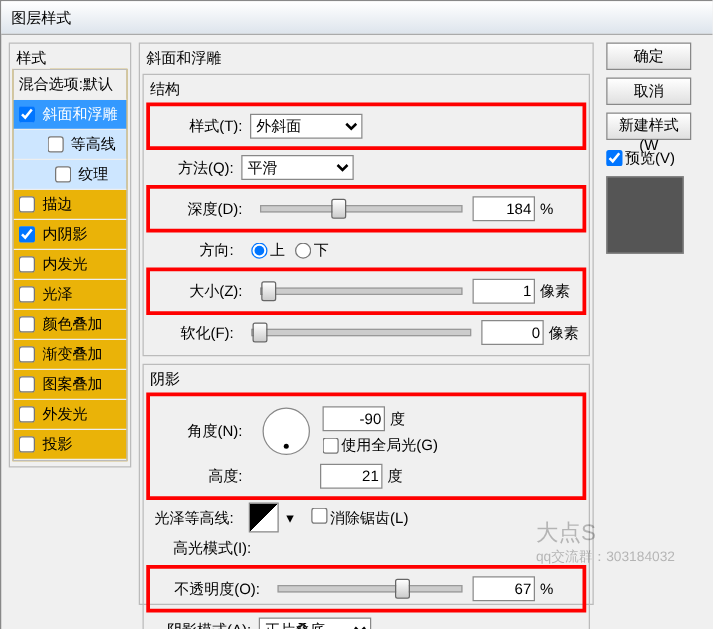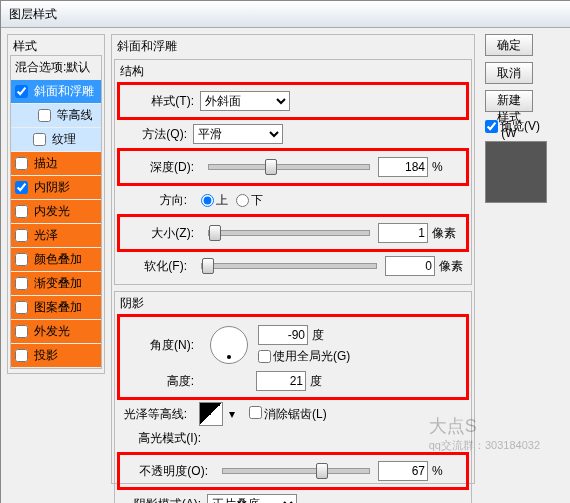--- a/index.html
+++ b/index.html
@@ -2,38 +2,38 @@
 <html><head>
 <meta charset="utf-8">
 <style>
 body{margin:0;font-family:"Microsoft YaHei",SimSun,sans-serif;font-size:12px;background:#f0f0f0;color:#000;overflow:hidden}
 .window{width:570px;height:503px;background:#f0f0f0;border:1px solid #888}
 .titlebar{height:26px;background:linear-gradient(#fff,#dde4ec);border-bottom:1px solid #aaa;padding:0 8px;line-height:26px}
 .content{display:flex;padding:6px 14px 0 6px}
 .styles-panel{width:98px}
 .fieldset{border:1px solid #bbb;margin:0 0 6px 0;padding:4px 2px}
 .fieldset-title{margin-top:-11px;background:#f0f0f0;display:inline-block;padding:0 3px;font-size:12px}
-.style-list{list-style:none;margin:0;padding:0;border:1px solid #bbb;background:#f97316}
+.style-list{list-style:none;margin:0;padding:0;border:1px solid #bbb;background:#eab308}
 .style-list li{padding:3px 4px;border-bottom:1px solid #eee;cursor:default;display:flex;align-items:center;gap:4px}
 .style-list li.header{background:#f0f0f0;font-weight:normal}
 .style-list li.selected{background:#3399ff;color:#fff}
 .style-list li.indent{padding-left:22px}
 input[type=checkbox]{margin:0 2px 0 0;width:13px;height:13px}
 .main-panel{flex:1;padding:0 6px}
 .row{display:flex;align-items:center;margin:4px 0;height:20px}
 .lbl{width:70px;text-align:right;padding-right:6px}
 select{height:20px;font-size:12px;border:1px solid #888;background:#fff}
 select.wide{width:90px}
 .slider{flex:1;height:4px;background:#ccc;border:1px solid #999;position:relative;margin:0 8px}
 .slider .thumb{position:absolute;top:-6px;width:10px;height:14px;background:linear-gradient(#fff,#ccc);border:1px solid #666;border-radius:2px}
 input.num{width:44px;height:16px;border:1px solid #888;text-align:right;padding-right:2px;font-size:12px}
 .unit{width:30px;margin-left:4px}
 .radio-row input[type=radio]{margin:0 2px 0 8px}
 .right-panel{width:72px;padding-left:4px}
-.btn{display:block;width:48px;height:22px;margin-bottom:6px;border:1px solid #888;background:linear-gradient(#fff,#e0e0e0);font-size:12px;cursor:pointer}
+.btn{display:block;width:68px;height:22px;margin-bottom:6px;border:1px solid #888;background:linear-gradient(#fff,#e0e0e0);font-size:12px;cursor:pointer}
 .preview-box{width:60px;height:60px;background:#555;border:1px solid #888;margin-top:4px}
 .redbox{border:3px solid red;padding:2px 4px;margin:2px 0}
 .angle-dial{width:36px;height:36px;border:1px solid #888;border-radius:50%;background:#fff;position:relative;margin:0 10px}
 .angle-dial .dot{position:absolute;width:4px;height:4px;background:#000;border-radius:50%;left:16px;top:28px}
 .gloss-swatch{width:22px;height:22px;background:linear-gradient(135deg,#000 50%,#fff 50%);border:1px solid #888;margin:0 6px}
 .watermark{position:absolute;right:30px;bottom:50px;color:rgba(0,0,0,0.25);font-size:18px;pointer-events:none}
 .watermark small{display:block;font-size:11px}
 </style>
 </head>
 <body>
@@ -50,21 +50,21 @@
         <ul class="style-list" id="style-list">
             <li class="header">混合选项:默认</li>
             <li class="selected">
               <input type="checkbox" checked="" style="">
               <span>斜面和浮雕</span>
             </li>
             <li class="indent" style="background: rgb(205, 230, 255); justify-content: center;">
               <input type="checkbox" style="">
               <span>等高线</span>
             </li>
-            <li class="indent" style="background: rgb(205, 230, 255);">
+            <li class="indent" style="background: rgb(205, 230, 255); justify-content: center;">
               <input type="checkbox" style="">
               <span>纹理</span>
             </li>
             <li>
               <input type="checkbox" style="">
               <span>描边</span>
             </li>
             <li>
               <input type="checkbox" checked="" style="">
               <span>内阴影</span>

